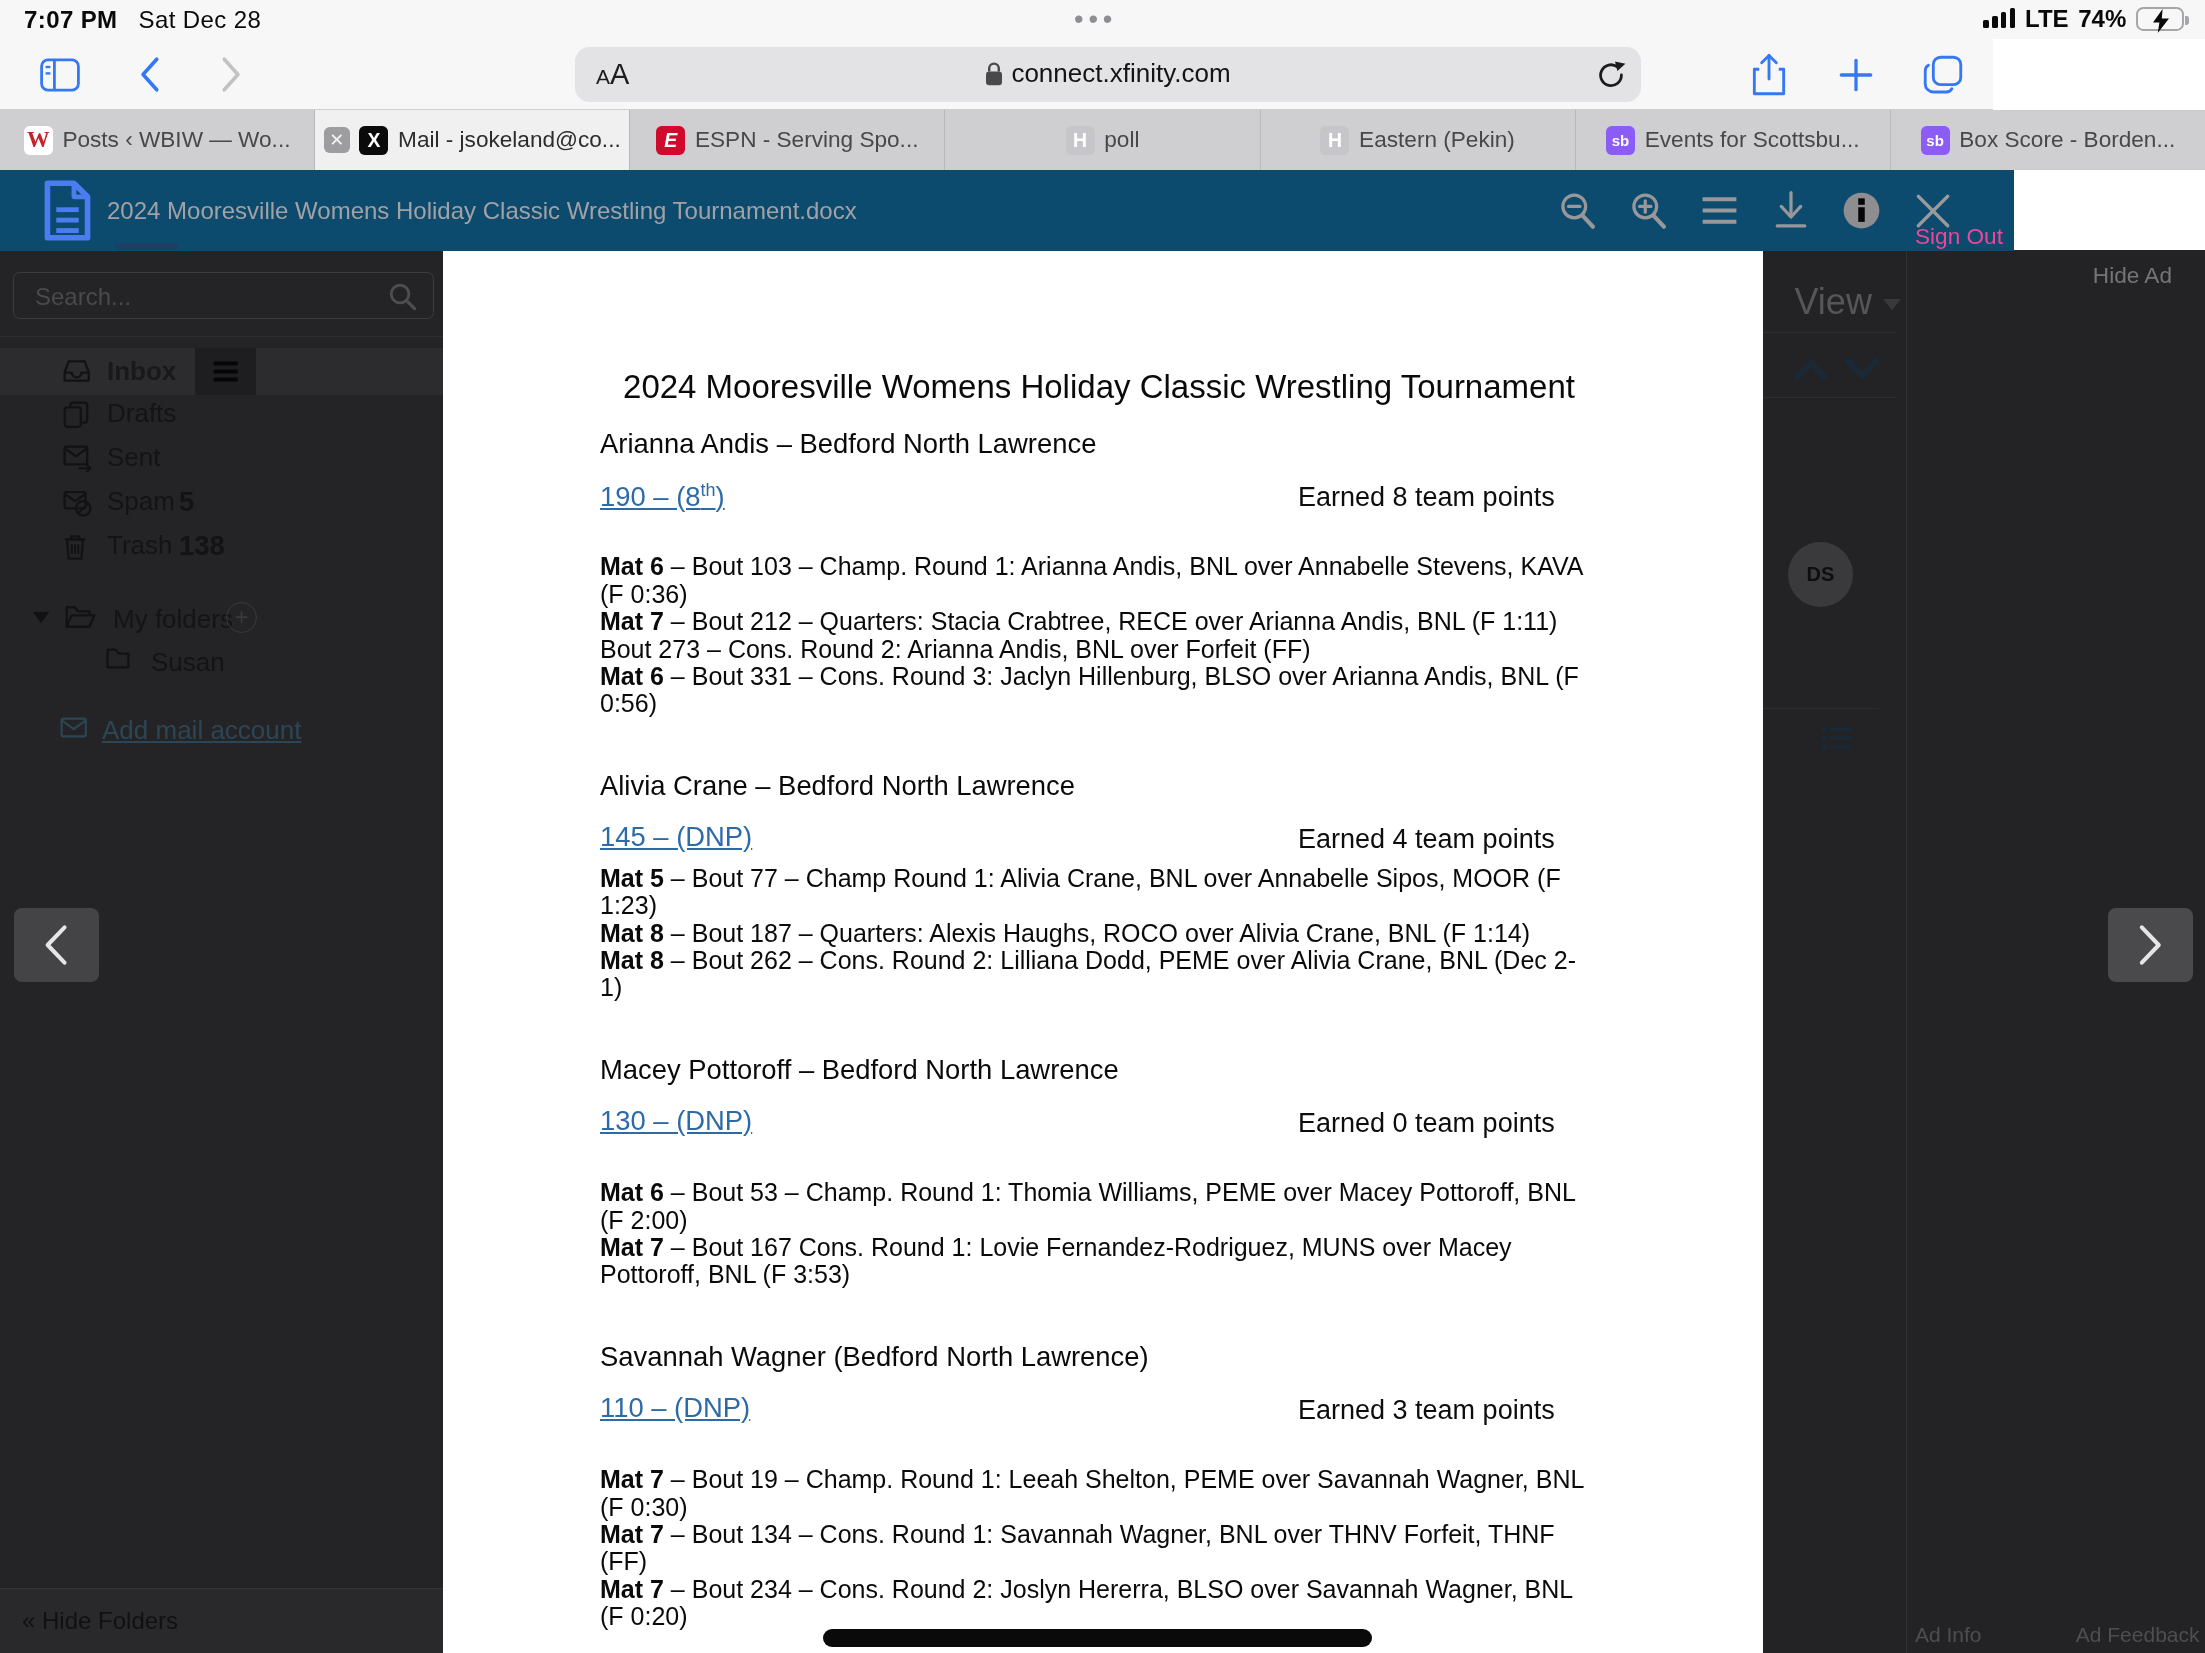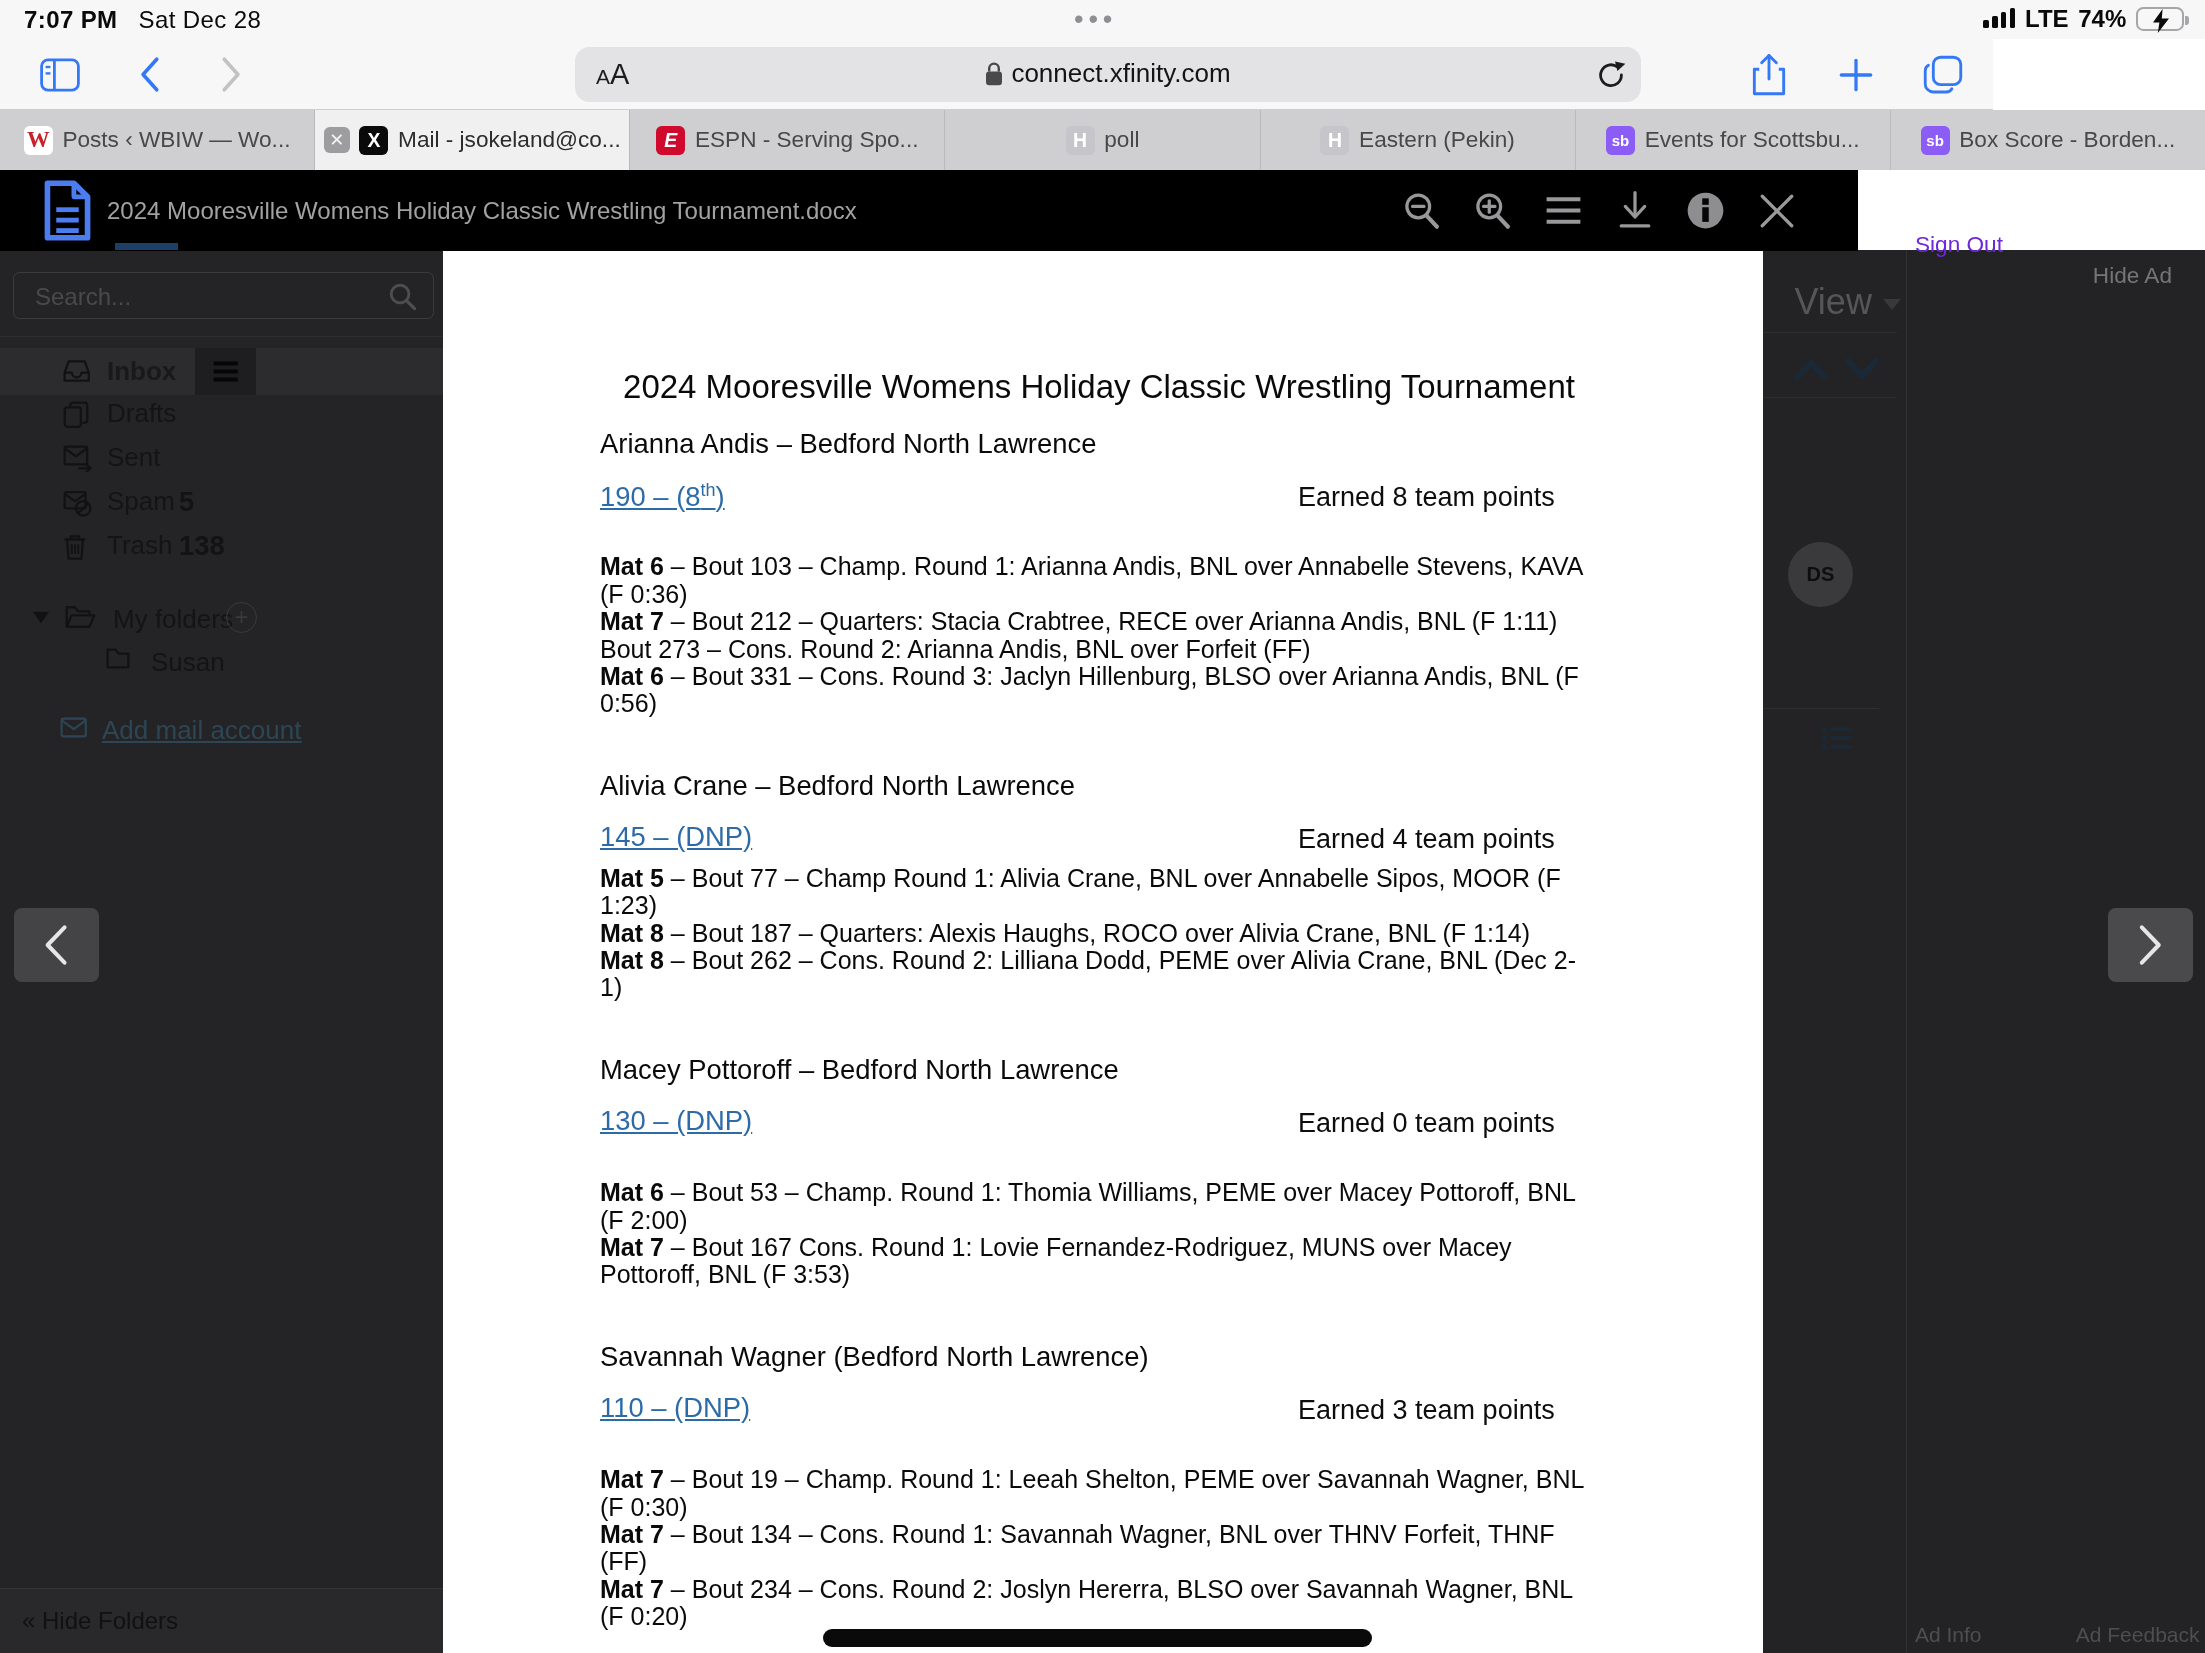--- a/index.html
+++ b/index.html
@@ -40,27 +40,27 @@
   .favicon{width:29px;height:29px;border-radius:5.7px;display:flex;align-items:center;justify-content:center;flex:0 0 auto;
     font-weight:bold;font-size:18px;}
   .fav-w{background:#fff;color:#c5222b;font-family:"Liberation Serif",serif;font-size:22.6px;}
   .fav-x{background:#0a0a0a;color:#fff;font-size:19.4px;}
   .fav-espn{background:#cf0a2c;color:#fff;font-style:italic;font-size:19.4px;}
   .fav-h{background:#c6c6ca;color:#fff;font-size:19.4px;}
   .fav-sb{background:#8b5cf6;color:#fff;font-size:15px;letter-spacing:0;}
   .tab-close{width:26px;height:26px;border-radius:5.7px;background:#9d9da0;color:#f2f2f3;display:flex;align-items:center;justify-content:center;font-size:18px;flex:0 0 auto;}
 
   
-  .doc-header{position:absolute;left:0;top:170px;width:1858px;height:81px;background:#000000;z-index:4;padding-left:12px;}
+  .doc-header{position:absolute;left:0;top:170px;width:2014px;height:81px;background:#0c4a6e;z-index:4;padding-left:12px;}
   .doc-badge{position:absolute;left:44px;top:9.7px;}
   .doc-filename{position:absolute;left:107px;top:27px;font-size:24px;color:#a2a2a4;}
   .doc-tools{position:absolute;right:62px;top:0;height:81px;display:flex;align-items:center;gap:32px;}
   .doc-tools .t{width:39px;height:39px;display:flex;align-items:center;justify-content:center;}
 
-  .signout-peek{position:absolute;left:1915px;top:232px;z-index:5;font-size:22.6px;color:#6d28d9;}
+  .signout-peek{position:absolute;left:1915px;top:224px;z-index:5;font-size:22.6px;color:#ec4899;}
   .blue-underline{position:absolute;left:115px;top:243px;width:63px;height:6.5px;background:#1d3f66;z-index:5;}
 
   
   .sidebar{position:absolute;left:0;top:250px;width:443px;height:1403px;background:#242426;}
   .doc-area{position:absolute;left:443px;top:250px;width:1320px;height:1403px;background:#ffffff;overflow:hidden;
     padding:0 165px 0 157px;color:#0a0a0a;}
   .right-panel{position:absolute;left:1763px;top:250px;width:144px;height:1403px;background:#232325;border-right:0.8px solid #323234;}
   .ad-panel{position:absolute;left:1907px;top:250px;width:299px;height:1403px;background:#232325;}
 
   

